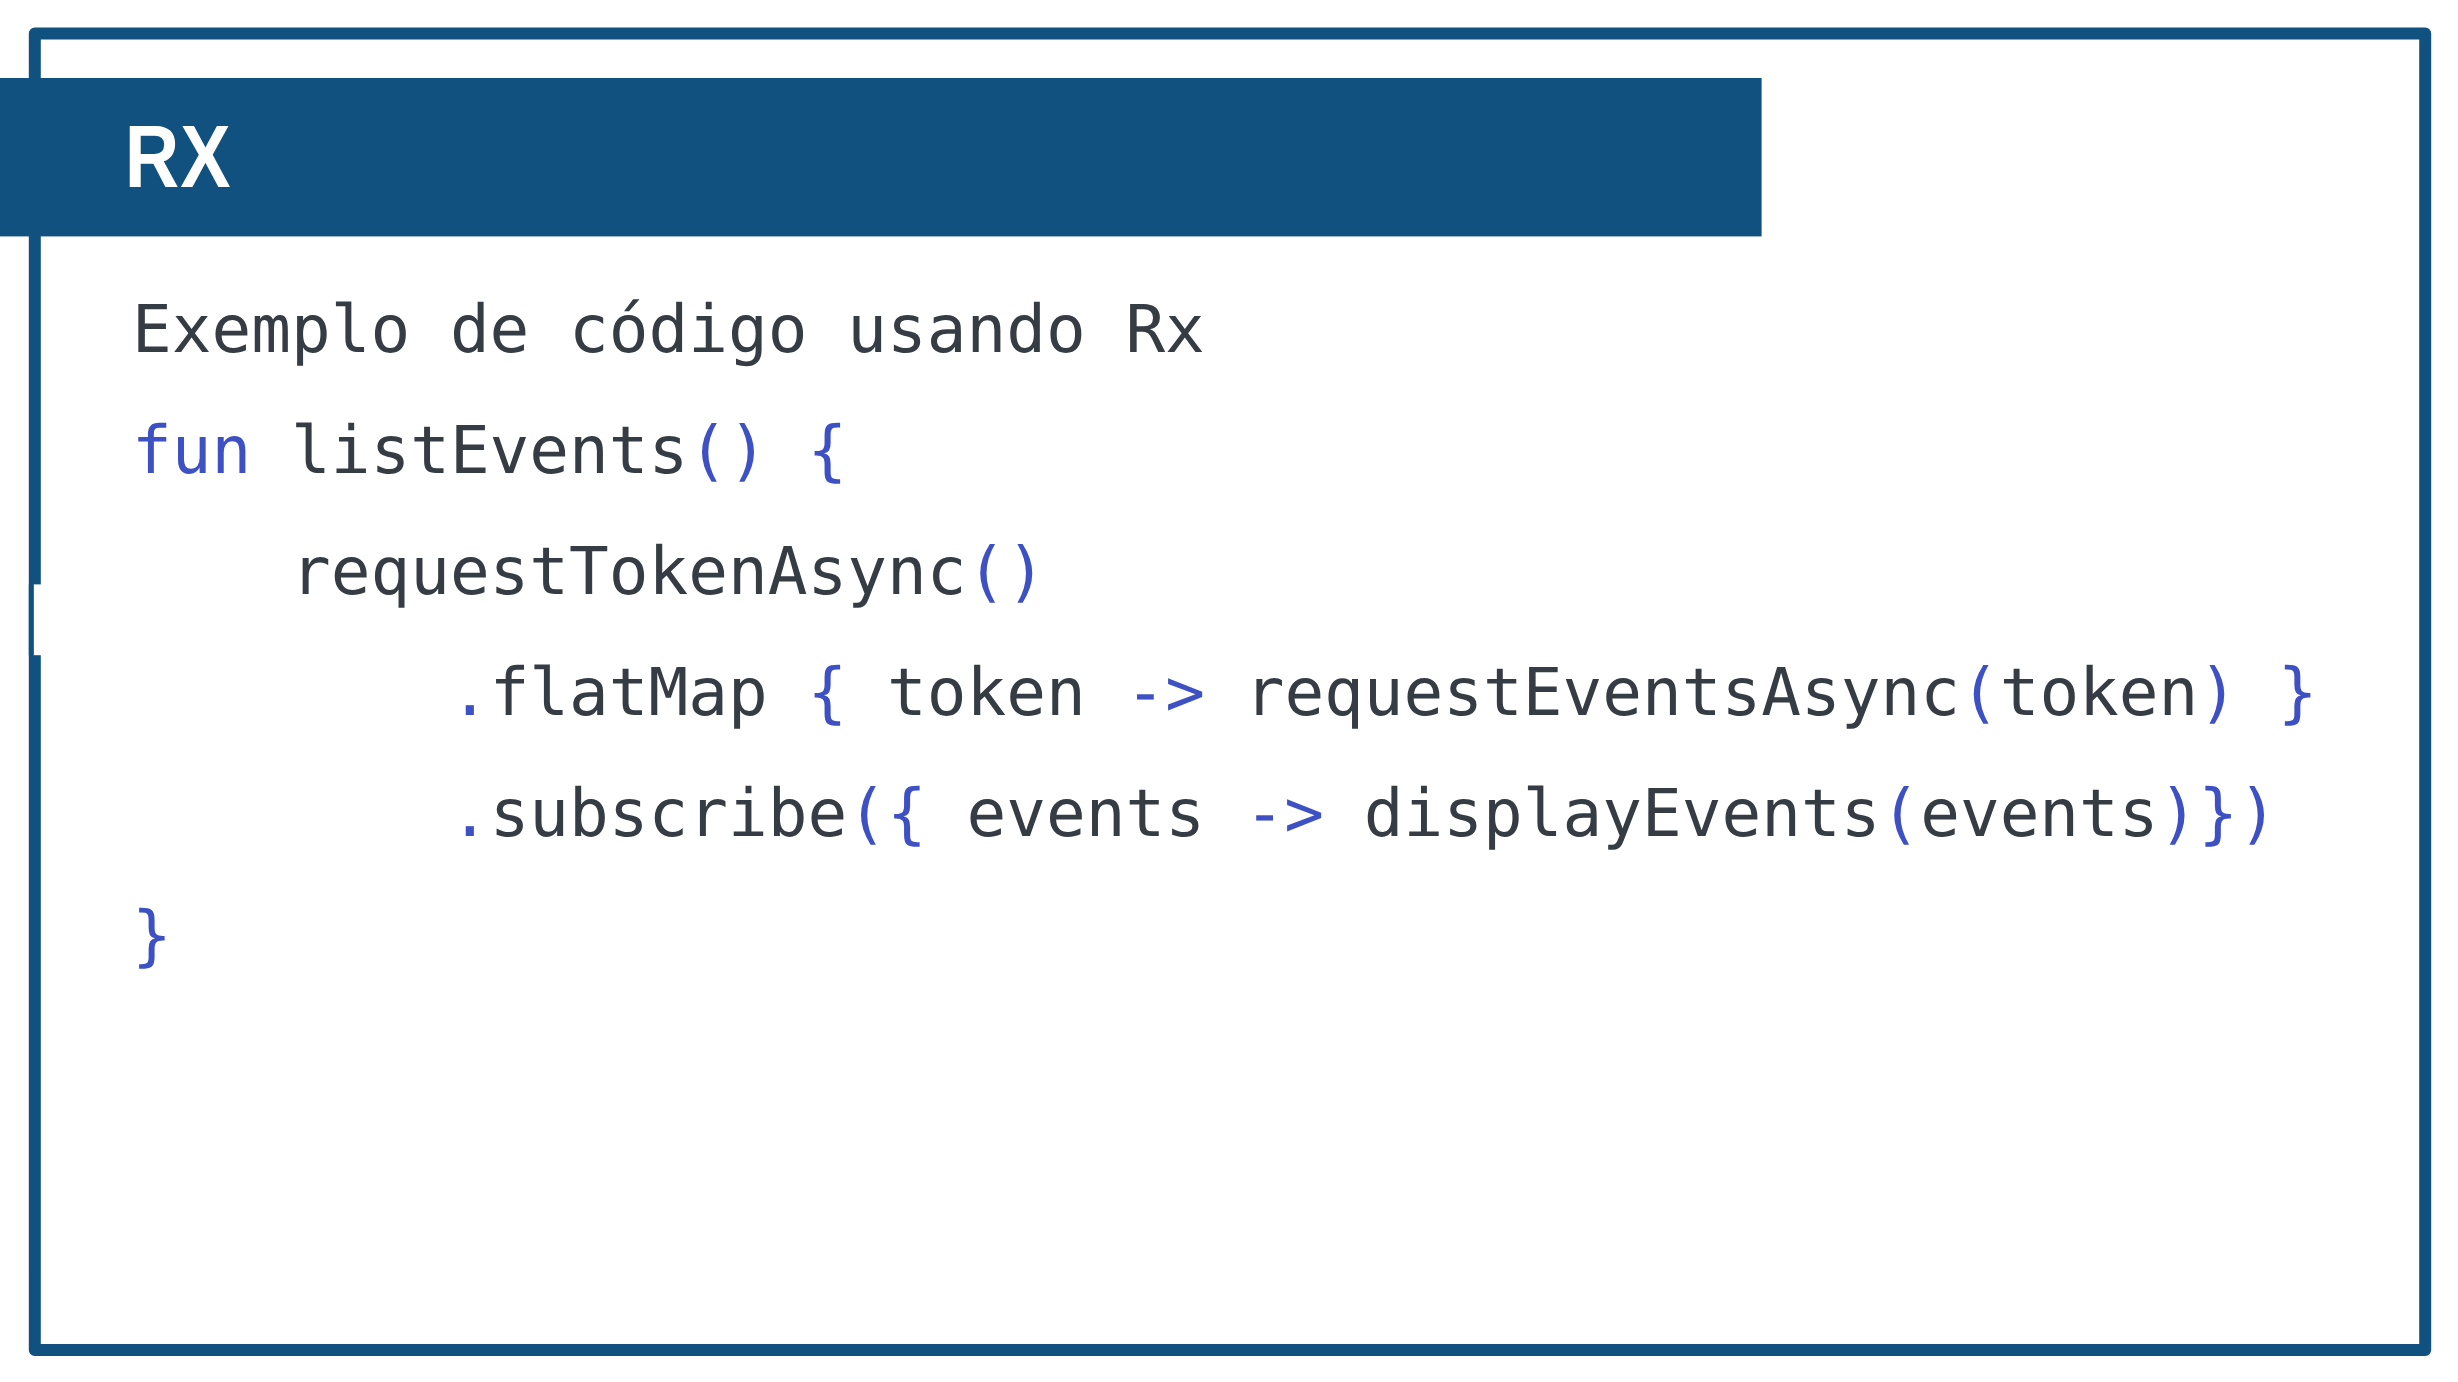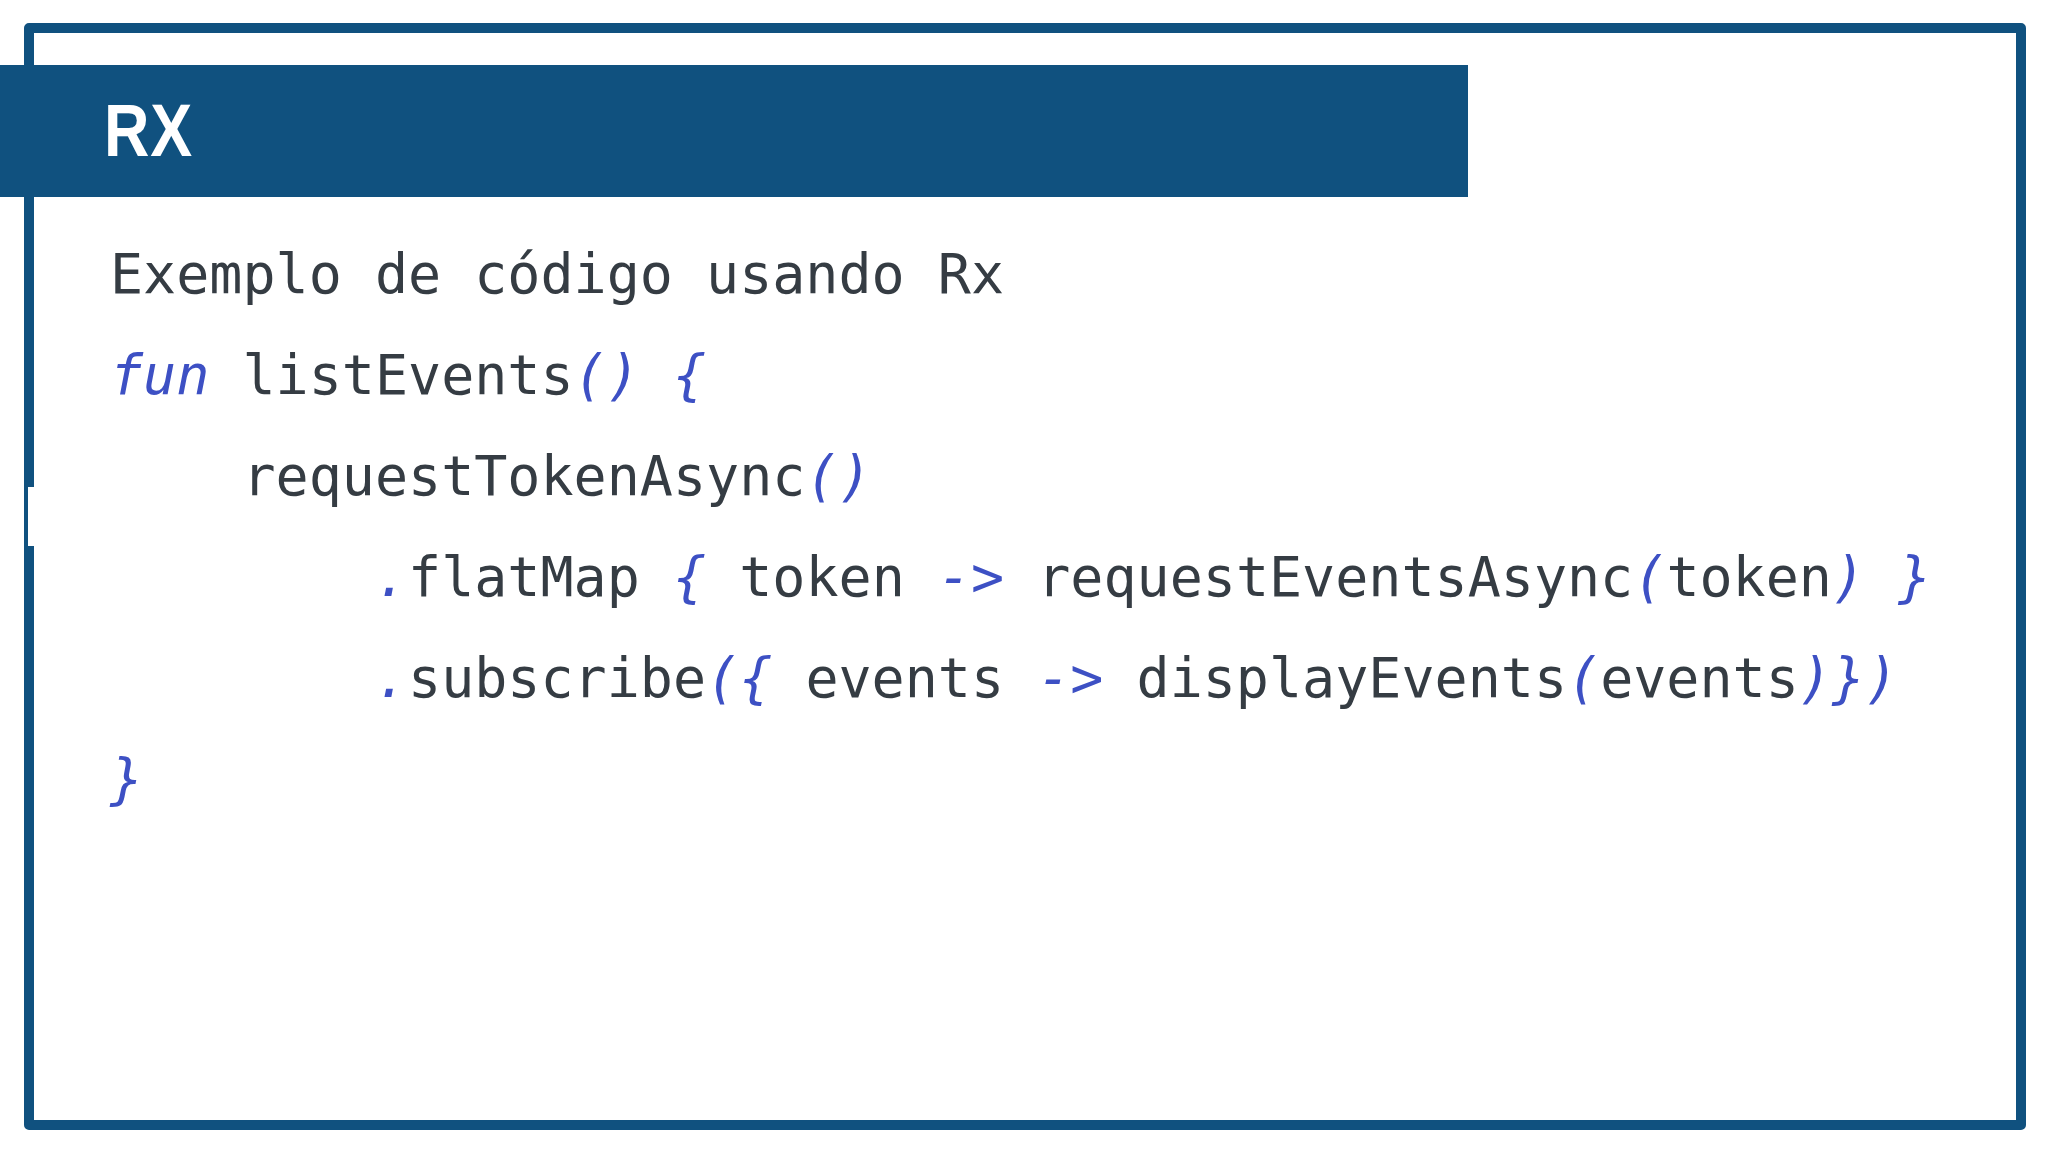--- a/index.html
+++ b/index.html
@@ -57,21 +57,21 @@
     position: absolute;
     left: 90px; top: 224px;
     font-family: "DejaVu Sans Mono", "Liberation Mono", monospace;
     font-size: 55px;
     line-height: 101px;
     white-space: pre;
     color: var(--code);
     margin-left: 20px;
   }
   .code .d { color: var(--code); }
-  .code .k { color: var(--kw); font-style: italic; }
+  .code .k { color: var(--kw); }
 </style>
 </head>
 <body style="--navy: #10517F; --code: #353C43; --kw: #3D50C4; background: rgb(255, 255, 255);">
 
 <div class="frame"></div>
 <div class="notch"></div>
 <div class="notch-line"></div>
 
 <div class="header">
   <div class="title">RX</div>

